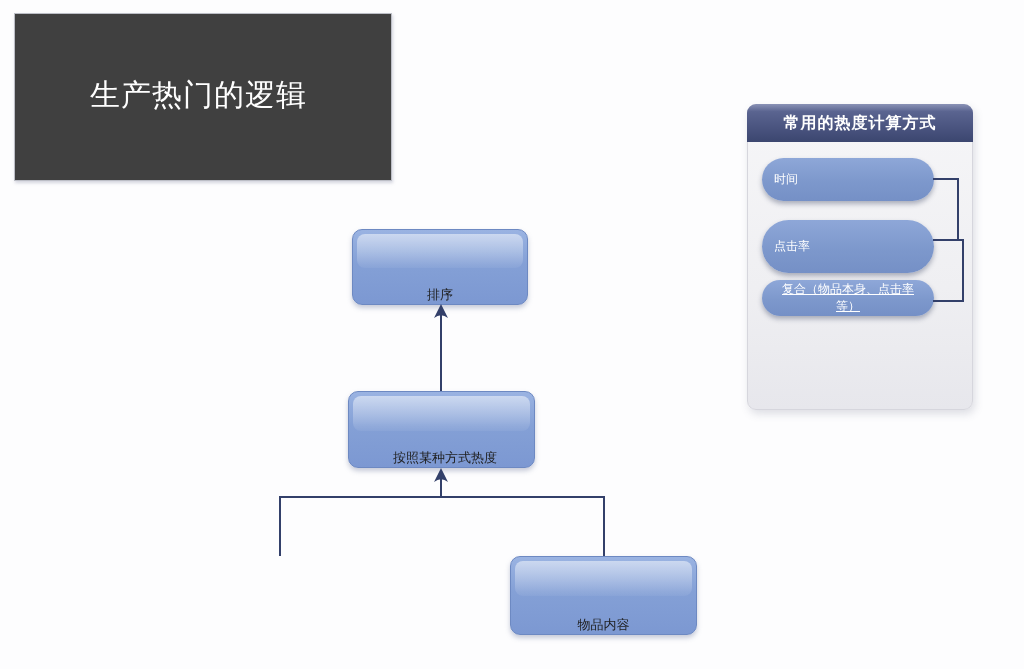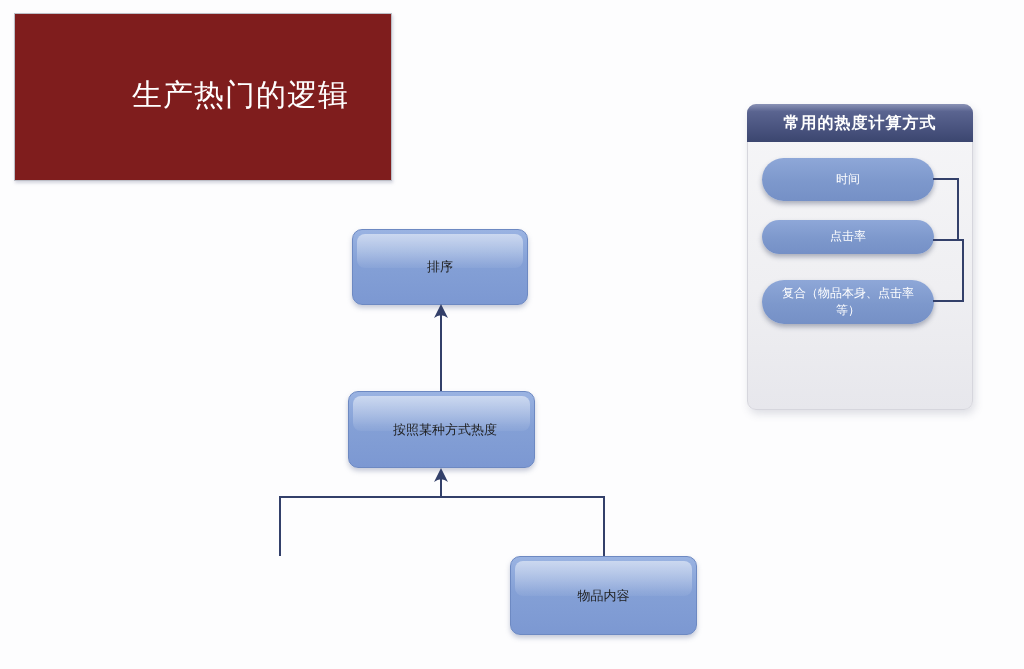--- a/index.html
+++ b/index.html
@@ -13,46 +13,45 @@
     height: 669px;
     background: #fdfdfe;
     overflow: hidden;
   }
 
   
   .title-box {
     position: absolute;
     left: 14px; top: 13px;
     width: 378px; height: 168px;
-    background: #7f1d1d;
+    background: #404040;
     border: 1px solid #bcbec6;
     box-shadow: 1px 2px 3px rgba(160,165,185,0.45);
     display: flex;
     align-items: center;
     padding-left: 75px;
     padding-bottom: 4px;
     box-sizing: border-box;
-    justify-content: center;
   }
   .title-box span {
     color: #ffffff;
     font-size: 30px;
     letter-spacing: 1px;
     white-space: nowrap;
   }
 
   
   .node {
     position: absolute;
     border-radius: 10px;
     border: 1px solid #6d89c2;
     background: linear-gradient(180deg, #9ab3e2 0%, #84a0d6 45%, #7c98d2 100%);
     box-shadow: 0 3px 5px rgba(110,120,155,0.38);
     display: flex;
-    align-items: center;
+    align-items: flex-end;
     justify-content: center;
     box-sizing: border-box;
     color: #1e1e1e;
     font-size: 13px;
   }
   .node::before {
     content: "";
     position: absolute;
     left: 4px; right: 4px; top: 4px;
     height: 46%;
@@ -96,28 +95,27 @@
     left: 14px;
     width: 172px;
     border-radius: 999px;
     background: linear-gradient(180deg, #8ea7d8 0%, #7d98cc 55%, #7590c6 100%);
     box-shadow: 0 3px 5px rgba(60,70,100,0.40);
     color: #ffffff;
     font-size: 12px;
     line-height: 1.45;
     display: flex;
     align-items: center;
-    justify-content: center;
     text-align: center;
     padding: 0 12px;
     box-sizing: border-box;
   }
   .pill-time      { top: 53px;  height: 43px; }
-  .pill-ctr       { top: 115px; height: 34px; }
-  .pill-composite { top: 175px; height: 44px; }
+  .pill-ctr       { top: 115px; height: 53px; }
+  .pill-composite { top: 175px; height: 36px; text-decoration: underline; }
 
   
   .connectors {
     position: absolute;
     left: 0; top: 0;
     width: 1024px; height: 669px;
     pointer-events: none;
   }
 </style>
 </head>

